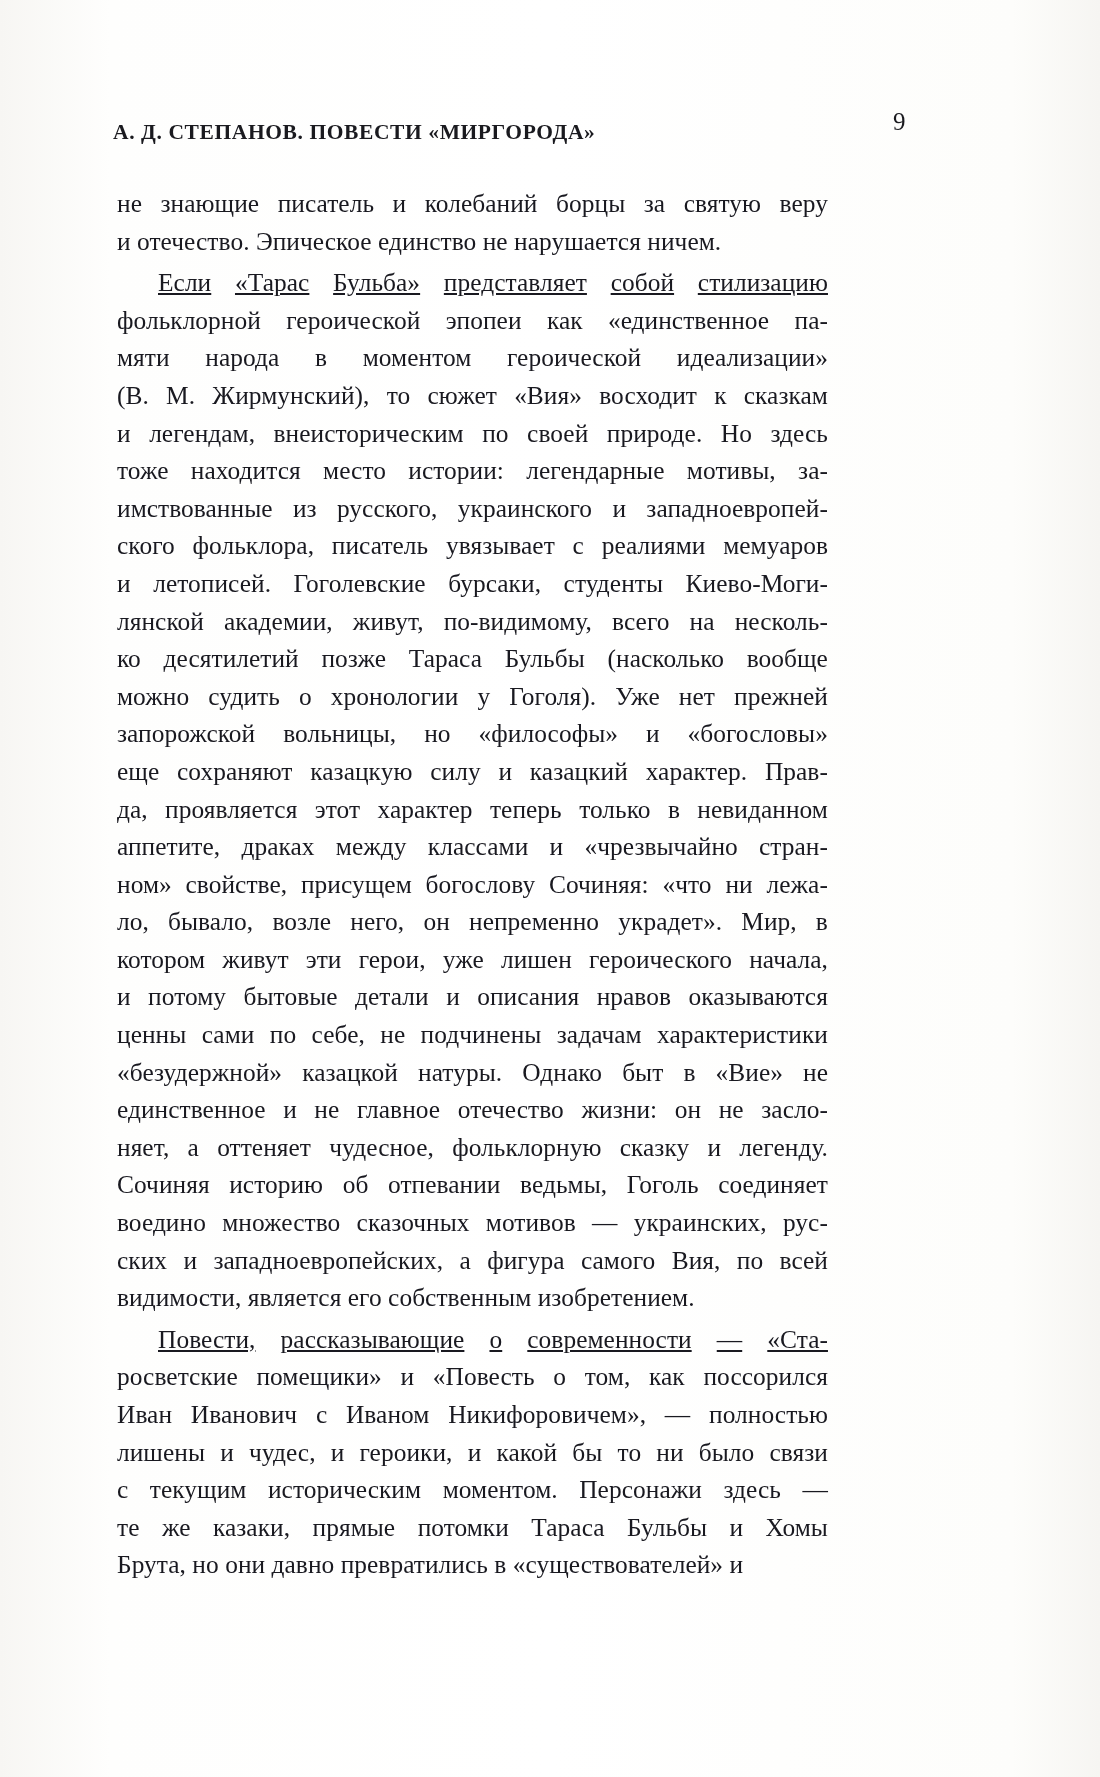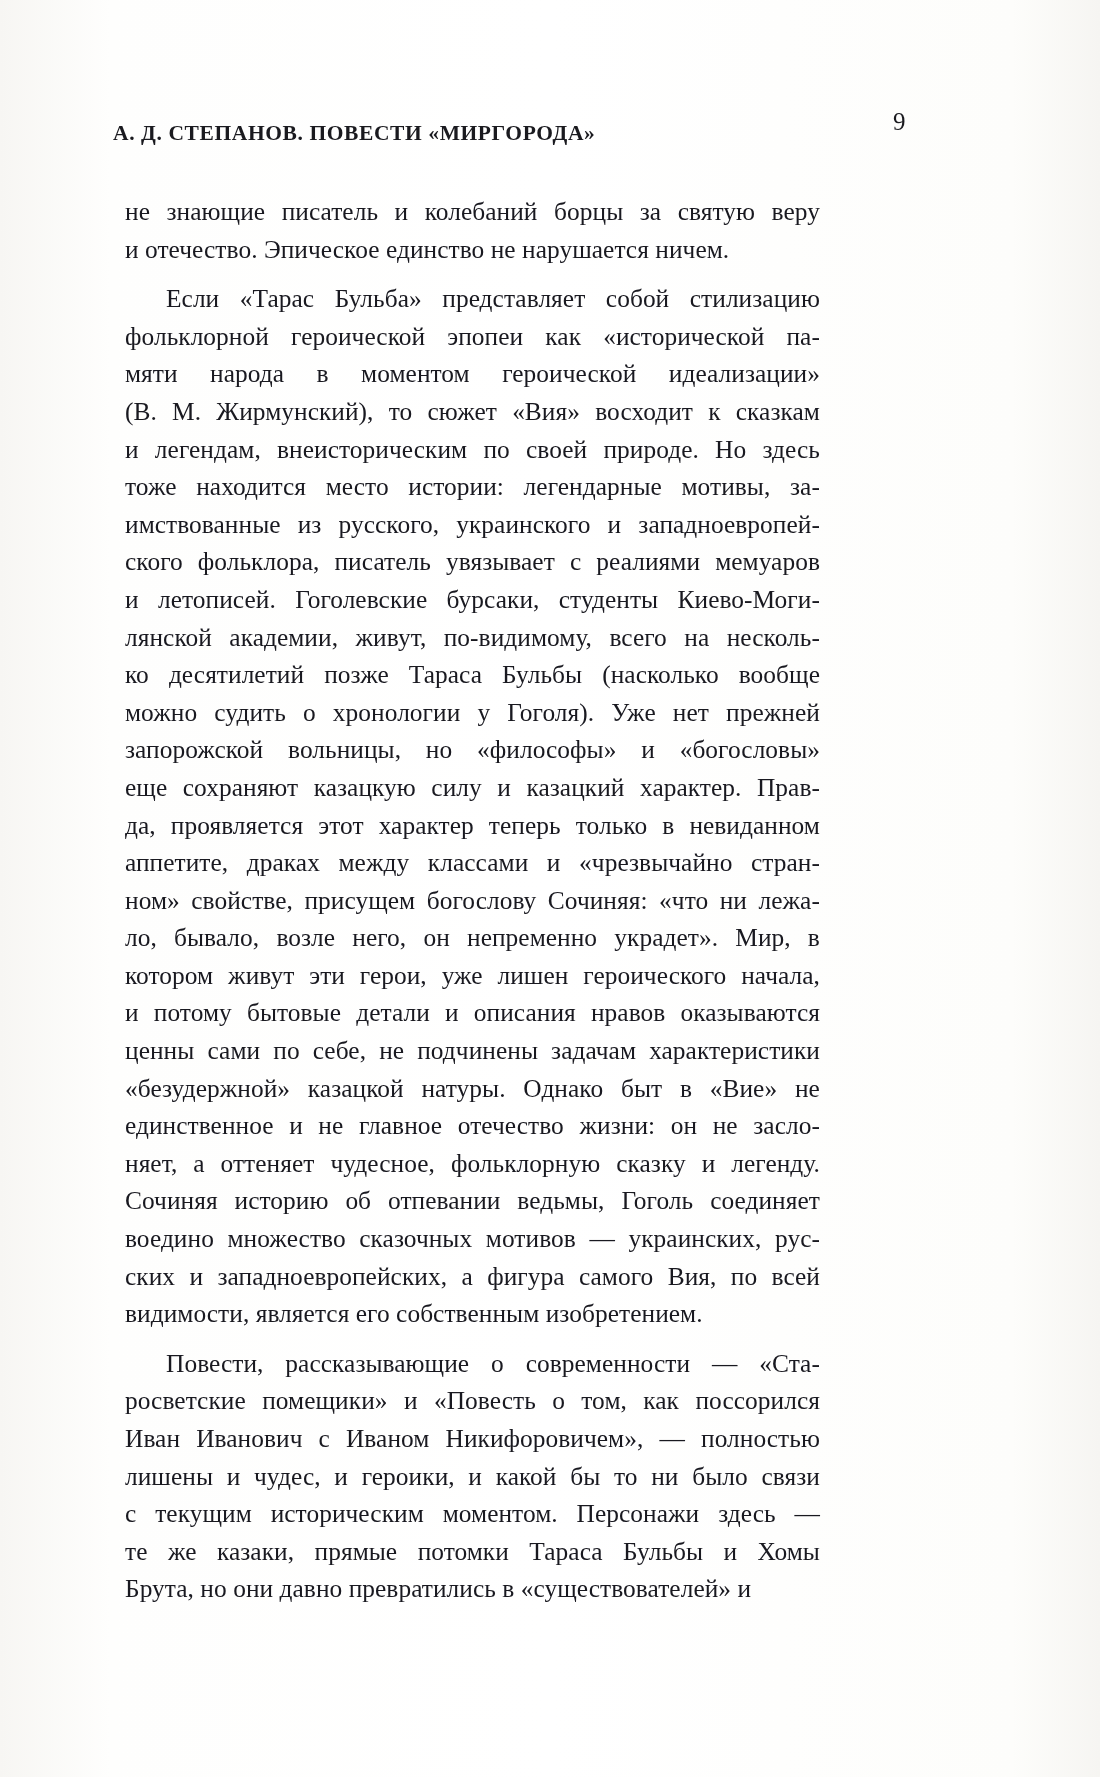--- a/index.html
+++ b/index.html
@@ -20,25 +20,25 @@
   .paper-tint {
     position: absolute;
     inset: 0;
     background:
       linear-gradient(90deg, #f7f6f3 0%, #fefefd 10%, #ffffff 50%, #fdfdfb 92%, #f6f5f2 100%);
     pointer-events: none;
   }
   .running-head {
     position: absolute;
     left: 113px;
-    top: 112px;
+    top: 120px;
     width: 800px;
     height: 34px;
     display: flex;
-    align-items: flex-end;
+    align-items: flex-start;
     justify-content: flex-start;
   }
   .running-head-title {
     font-family: "Liberation Serif", "DejaVu Serif", serif;
     font-size: 21.5px;
     letter-spacing: 0.6px;
     font-weight: 600;
     color: #1a1a1f;
     white-space: nowrap;
   }
@@ -50,41 +50,42 @@
     color: #1a1a1f;
     font-weight: 400;
   }
   .body-text {
     position: absolute;
     left: 113px;
     top: 181px;
     width: 719px;
   }
   .para {
-    margin: 12px;
+    margin: 4px;
   }
   .line {
     display: block;
     font-size: 25.4px;
     line-height: 37.6px;
     color: #191920;
     white-space: pre;
     letter-spacing: 0.05px;
   }
   
   .line.just {
     display: flex;
     justify-content: space-between;
     white-space: normal;
   }
   .line.just > span.w {
     white-space: pre;
   }
   .indent {
     padding-left: 41px;
+    text-decoration: underline;
   }
 </style>
 </head>
 <body>
 
 <div class="page">
   <div class="paper-tint"></div>
 
   <div class="running-head">
     <span class="running-head-title">А. Д. СТЕПАНОВ. ПОВЕСТИ «МИРГОРОДА»</span>
@@ -114,21 +115,21 @@
           <span class="w">Бульба»</span>
           <span class="w">представляет</span>
           <span class="w">собой</span>
           <span class="w">стилизацию</span>
         </span>
         <span class="line just">
           <span class="w">фольклорной</span>
           <span class="w">героической</span>
           <span class="w">эпопеи</span>
           <span class="w">как</span>
-          <span class="w">«исторической</span>
+          <span class="w">«единственное</span>
           <span class="w">па-</span>
         </span>
         <span class="line just">
           <span class="w">мяти</span>
           <span class="w">народа</span>
           <span class="w">в</span>
           <span class="w">моментом</span>
           <span class="w">героической</span>
           <span class="w">идеализации»</span>
         </span>

